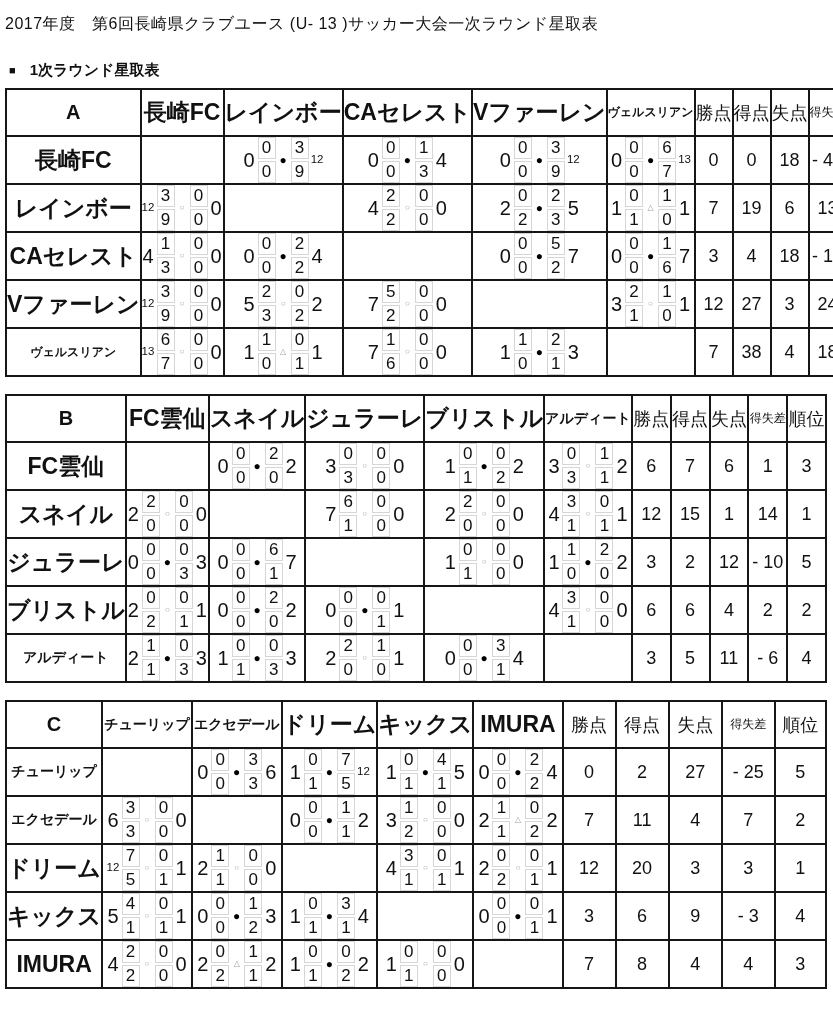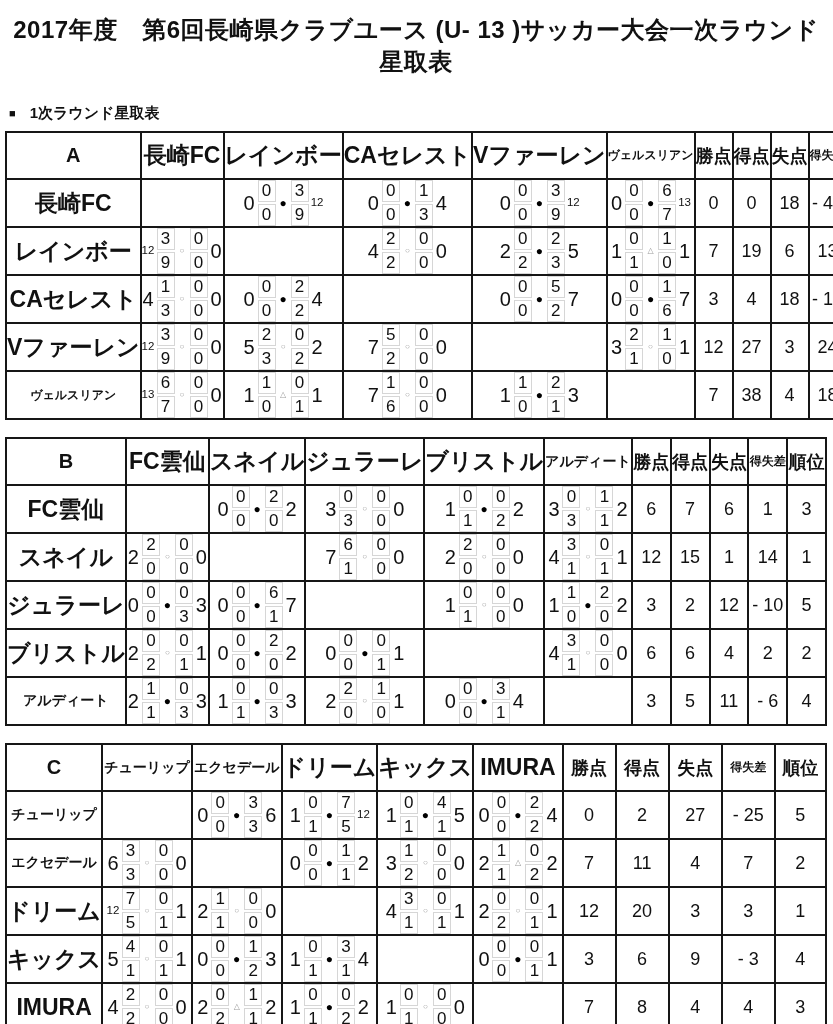--- a/index.html
+++ b/index.html
@@ -1,32 +1,32 @@
 <!DOCTYPE html>
 <html><head>
 <meta charset="utf-8">
 <style>
   html,body{margin:0;padding:0;background:#fff;color:#111;
     font-family:"Liberation Sans","DejaVu Sans",sans-serif;}
   body{width:833px;min-height:1024px;box-sizing:border-box;padding:12px 6px 20px 5px;}
-  .page-title{font-size:24px;font-weight:bold;text-align:center;letter-spacing:.5px;margin:2px 0 0 0;}
+  .page-title{font-size:16px;font-weight:normal;text-align:left;letter-spacing:.5px;margin:2px 0 0 0;}
   .section-line{display:flex;align-items:center;gap:14px;margin:26px 0 8px 4px;font-weight:bold;}
   .section-bullet{font-size:11px;line-height:1;}
   .section-label{font-size:15px;}
   table.grid{border-collapse:collapse;table-layout:fixed;margin:0 0 17px 0;}
   table.grid th,table.grid td{border:2px solid #161616;padding:0;text-align:center;
     vertical-align:middle;background:#fff;overflow:visible;white-space:nowrap;}
   table.grid thead tr{height:47px;}
   table.grid tbody tr{height:48px;}
   th.group-id{font-size:20px;font-weight:600;}
   .team-name{font-weight:600;}
   .sz-l{font-size:23px;}
   .sz-m{font-size:14px;}
   .sz-s{font-size:12px;}
-  th.sum-h{font-size:18px;font-weight:700;}
+  th.sum-h{font-size:18px;font-weight:400;}
   th.sum-h.small{font-size:12px;}
   td.dbl,th.dbl{border-left:7px double #161616;}
   td.sum-cell{font-size:18px;}
   .mc{display:flex;align-items:center;justify-content:center;gap:2px;}
   .tot{font-size:20px;min-width:13px;text-align:center;line-height:1;}
   .tot.sm{font-size:11.5px;min-width:13px;}
   .stack{display:flex;flex-direction:column;gap:2px;}
   .hbox{display:block;width:16px;height:20px;line-height:20px;border:1px solid #d6d6d6;
     font-size:17px;text-align:center;background:#fff;}
   .sym{width:11px;text-align:center;line-height:1;flex:0 0 auto;}

